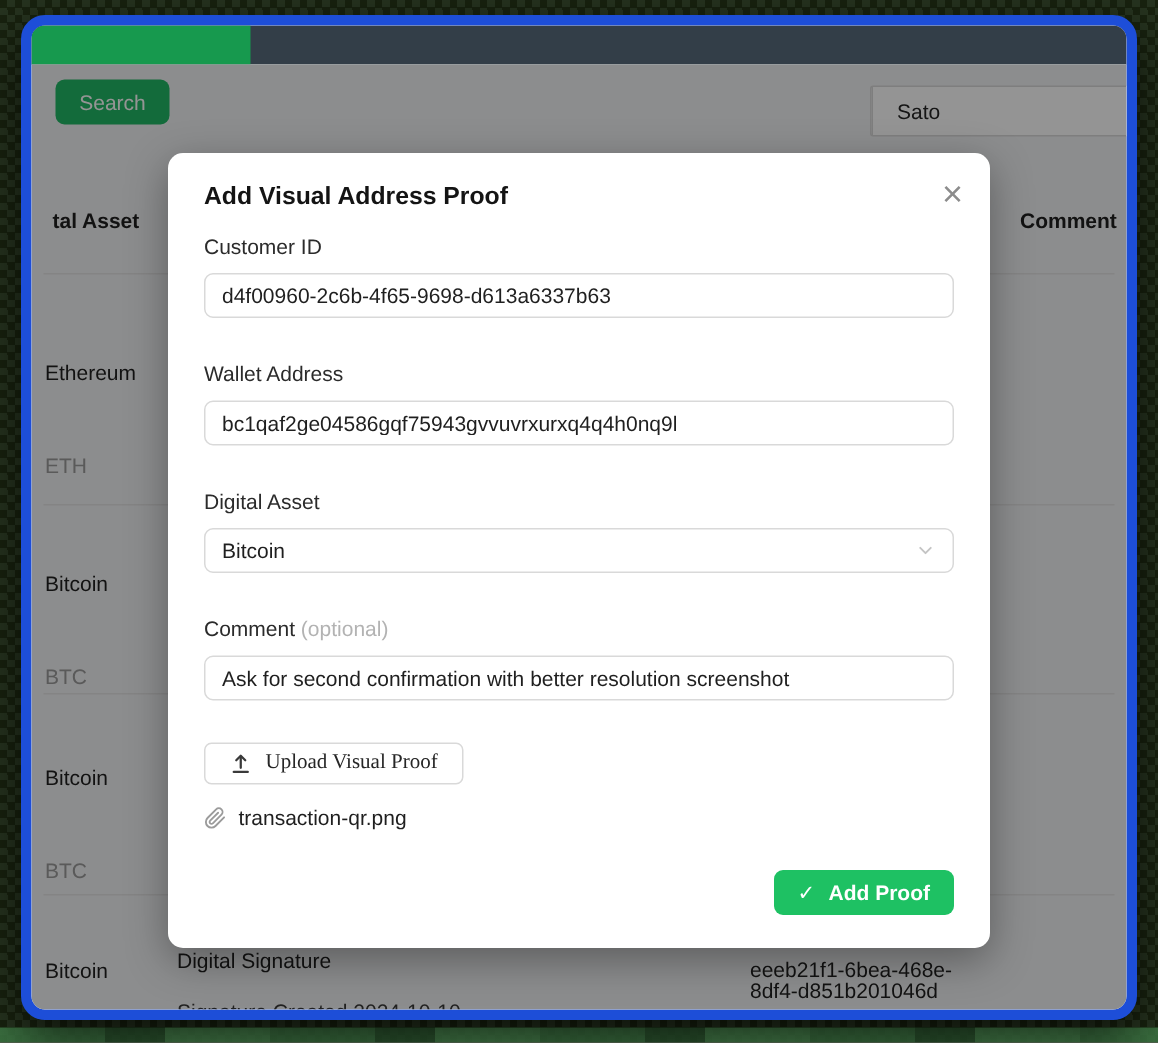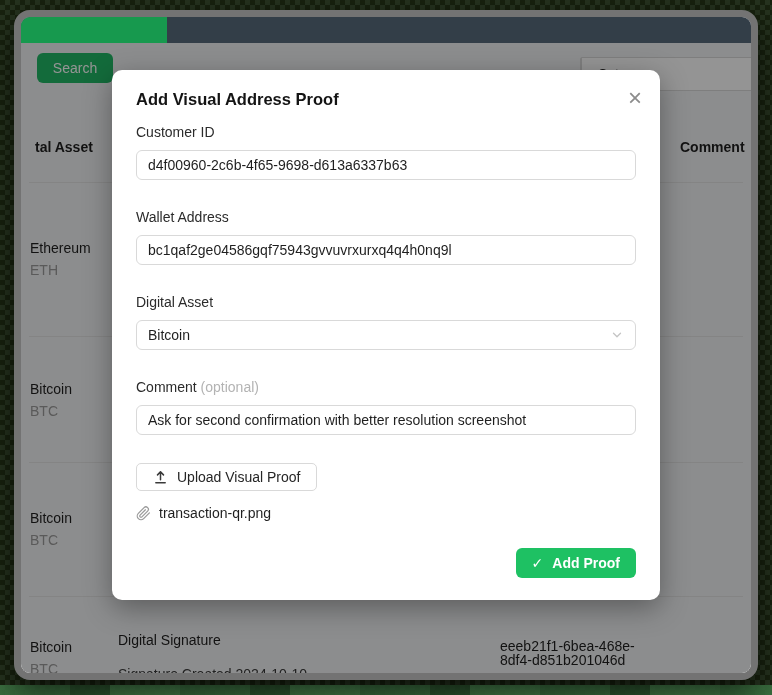--- a/index.html
+++ b/index.html
@@ -12,50 +12,50 @@
     position:relative;
   }
   .desktop-strip {
     position:absolute; left:0; right:0; bottom:0; height:10px;
     background:repeating-linear-gradient(90deg,#3f7a46 0 70px,#2e5c33 70px 110px,#4a8a51 110px 180px);
     opacity:.85;
   }
   
   .window {
     position:absolute; left:14px; top:10px; width:744px; height:670px;
-    border:7px solid #737373; border-radius:16px; overflow:hidden;
+    border:7px solid #1d4ed8; border-radius:16px; overflow:hidden;
     background:#f2f3f4; box-shadow:0 12px 34px rgba(0,0,0,.65);
   }
   .titlebar { position:relative; height:26px; background:#333e48; }
   .titlebar .active-tab { position:absolute; left:0; top:0; width:146px; height:26px; background:#17994e; }
   
   .page { position:absolute; left:0; top:26px; width:730px; height:630px; background:#f2f3f4; overflow:hidden; z-index:1; }
   .btn-search {
     position:absolute; left:16px; top:10px; width:76px; height:30px;
     background:#22b866; color:#fff; font-size:14px; border:none; border-radius:6px; cursor:pointer;
   }
   .tab-group {
     position:absolute; left:559px; top:14px; height:34px; width:230px;
     background:#fff; border:1px solid #d9d9d9; border-radius:2px; display:flex; align-items:stretch;
   }
   .tab-group .seg { display:flex; align-items:center; justify-content:center; font-size:14px; color:#262626; cursor:pointer; white-space:nowrap; }
   .tab-group .seg1 { width:133px; }
   .tab-group .seg2 { padding-left:16px; flex:1; justify-content:flex-start; }
   .tab-group .vdiv { width:1px; background:#d9d9d9; }
   .th { position:absolute; font-size:14px; font-weight:bold; color:#1f1f1f; white-space:nowrap; }
   .cell-name { position:absolute; font-size:14px; color:#1f1f1f; white-space:nowrap; }
-  .cell-sym  { position:absolute; font-size:14px; color:#9b9b9b; white-space:nowrap; }
+  .cell-sym  { position:absolute; font-size:14px; color:#9b9b9b; white-space:nowrap;margin-top:40px; }
   .hdiv { position:absolute; left:8px; width:714px; height:1px; background:#e4e4e4; }
   .bottom-type { position:absolute; font-size:14px; color:#1f1f1f; white-space:nowrap; }
   .bottom-sub { position:absolute; font-size:14px; color:#3a3a3a; white-space:nowrap; }
   .sig-id { position:absolute; font-size:14px; color:#1f1f1f; line-height:23px; white-space:nowrap; }
   
   .backdrop { position:absolute; left:0; top:26px; right:0; bottom:0; background:rgba(0,0,0,.42); z-index:10; }
   .modal {
-    position:absolute; left:91px; top:53px; width:548px; height:530px; z-index:30;
+    position:absolute; left:91px; top:85px; width:548px; height:530px; z-index:30;
     background:#fff; border-radius:10px; box-shadow:0 8px 28px rgba(0,0,0,.35);
     padding:20px 24px 22px 24px;
   }
   .modal-head { position:relative; height:20px; margin-bottom:14px; }
   .modal-title { font-size:16.5px; font-weight:bold; color:#141414; }
   .modal-close { position:absolute; right:-6px; top:-4px; font-size:24px; line-height:24px; color:#8c8c8c; cursor:pointer; font-weight:normal; }
   .fgroup { margin-bottom:29px; }
   .flabel { font-size:14px; color:#2b2b2b; margin-bottom:10px; }
   .flabel .opt { color:#b3b3b3; }
   .tinput {
@@ -63,21 +63,21 @@
     font-family:inherit; font-size:14px; color:#1f1f1f; padding:0 11px; background:#fff; outline:none;
   }
   .select {
     width:100%; height:30px; border:1px solid #d9d9d9; border-radius:6px;
     display:flex; align-items:center; padding:0 11px; font-size:14px; color:#1f1f1f; cursor:pointer;
   }
   .select .chev { margin-left:auto; display:flex; }
   .btn-upload {
     margin-top:28px; height:28px; display:inline-flex; align-items:center; gap:9px;
     background:#fff; border:1px solid #d9d9d9; border-radius:5px; padding:0 16px;
-    font-family:Liberation Sans, sans-serif; font-size:14px; color:#262626; cursor:pointer;
+    font-family:Liberation Serif, serif; font-size:14px; color:#262626; cursor:pointer;
   }
   .attach-row { margin-top:14px; display:flex; align-items:flex-end; gap:8px; font-size:14px; color:#1f1f1f; }
   .modal-footer { margin-top:27px; display:flex; justify-content:flex-end; }
   .btn-submit {
     height:30px; display:inline-flex; align-items:center; gap:9px; border:none; cursor:pointer;
     background:#1ec163; color:#fff; font-family:inherit; font-size:14px; font-weight:bold;
     border-radius:6px; padding:0 16px;
   }
   .btn-submit .chk { font-weight:normal; font-size:14px; }
 </style>

